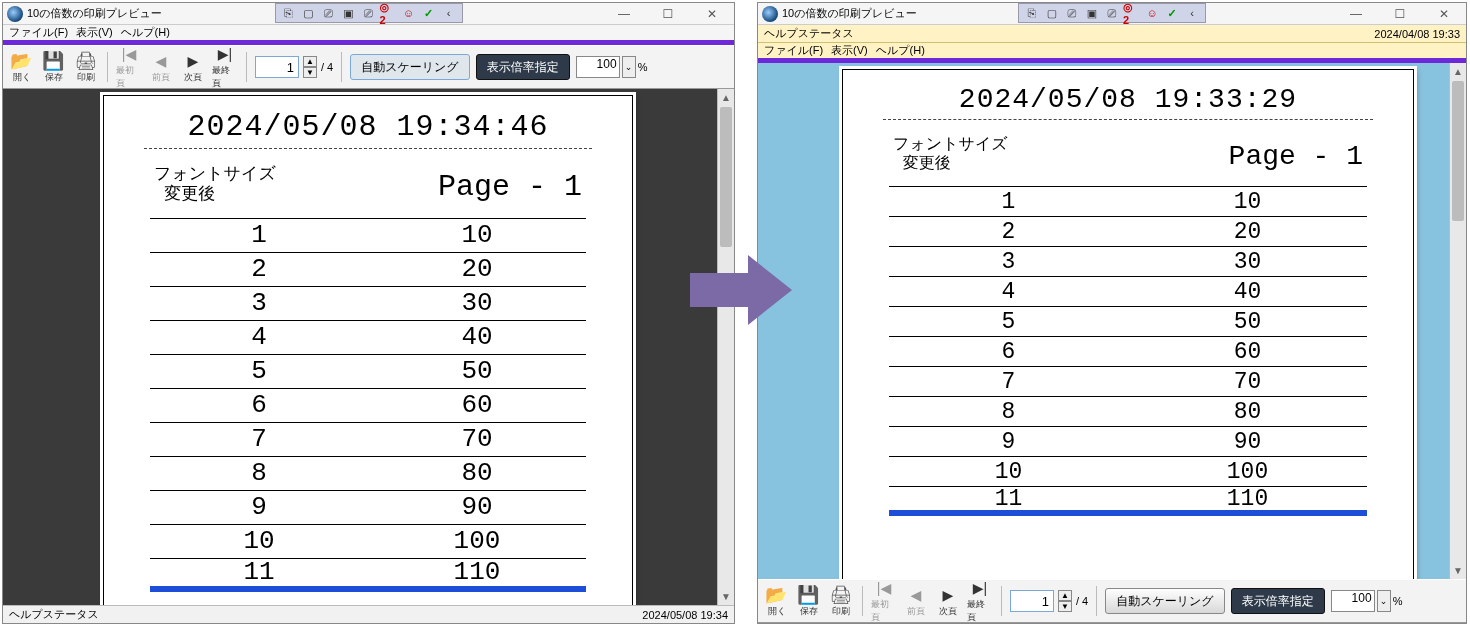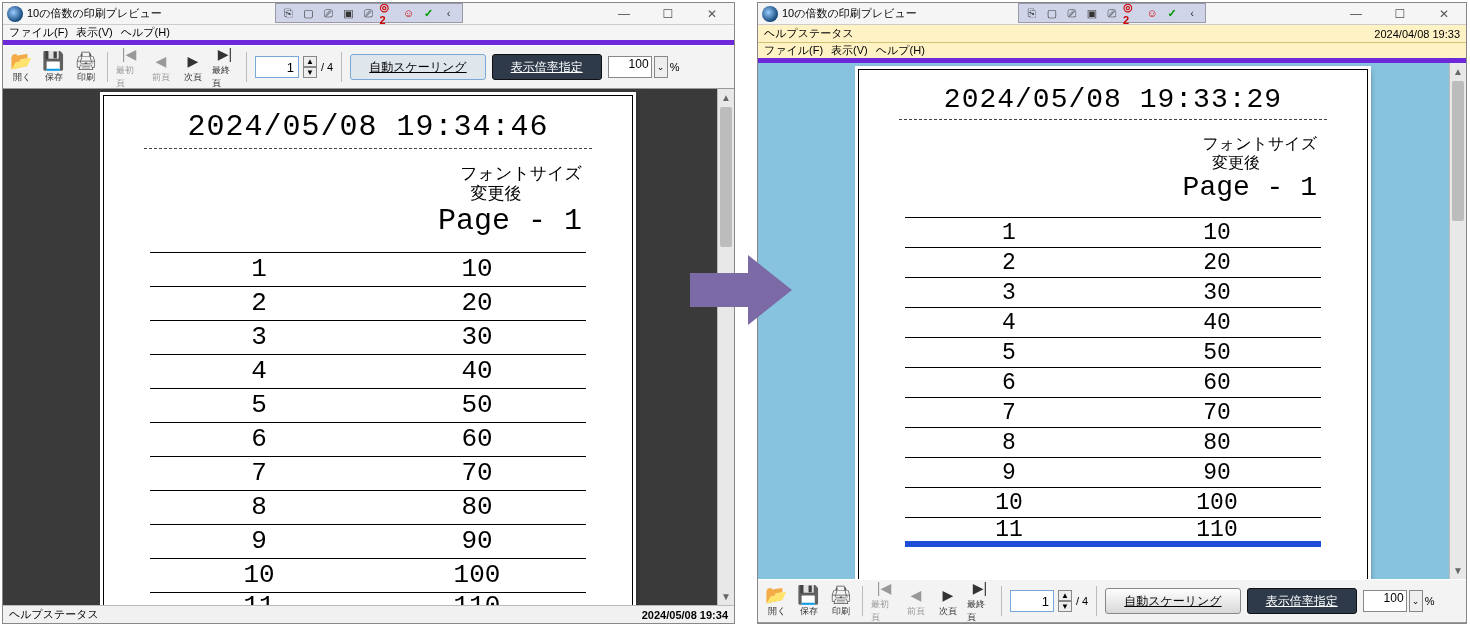--- a/index.html
+++ b/index.html
@@ -93,23 +93,23 @@
     text-align: right; padding-right: 4px; font-size: 13px;
   }
   .spinner {
     display: flex; flex-direction: column;
   }
   .spinner div {
     width: 14px; height: 11px; border: 1px solid #888; background: #eee;
     font-size: 8px; text-align: center; line-height: 9px;
   }
   .btn {
-    height: 26px; padding: 0 18px; border: 1px solid #888; border-radius: 3px;
+    height: 26px; padding: 0 10px; border: 1px solid #888; border-radius: 3px;
     background: linear-gradient(#fefefe,#d8d8d8);
-    font-size: 12px; display: flex; align-items: center; text-decoration: underline;
+    font-size: 12px; display: flex; align-items: center;
   }
   .btn.selected { background: #2e3a4a; color: #fff; border-color: #111; }
   .btn.auto-sel { background: #dfe6ec; border-color: #7aa8d8; }
   .zoom-box { display: flex; align-items: center; gap: 2px; }
   .zoom-sel {
     width: 44px; height: 22px; border: 1px solid #888; background: #fff;
     text-align: right; padding-right: 2px; font-size: 12px;
   }
   .zoom-dd  { width: 14px; height: 22px; border: 1px solid #888; background: #eee;
               font-size: 9px; text-align: center; line-height: 20px; }
@@ -118,32 +118,32 @@
   .preview {
     flex: 1 1 auto; position: relative; overflow: hidden;
   }
   .preview.dark { background: #3a3a3a; }
   .preview.blue { background: #87c3de; }
   .page {
     position: absolute; background: #fff; border: 1px solid #000;
     box-shadow: 0 0 0 3px #fff, 2px 2px 6px rgba(0,0,0,.4);
   }
   .win-left  .page { left: 100px; top: 6px;  width: 530px; height: 582px; }
-  .win-right .page { left: 100px; top: 6px;  width: 510px; height: 524px; }
+  .win-right .page { left: 84px; top: 6px;  width: 572px; height: 524px; }
 
   .page-inner { padding: 14px 40px 0 40px; }
   .page-ts {
     font-family: "MS Gothic","Courier New",monospace;
     font-size: 30px; font-weight: normal; text-align: center;
     letter-spacing: 1px;
     border-bottom: 1px dashed #444; padding-bottom: 4px; margin-bottom: 14px;
   }
   .win-right .page-ts { font-size: 28px; }
   .page-head {
-    display: flex; align-items: flex-end; margin: 0 10px 14px 10px; flex-direction: column;
+    display: flex; align-items: flex-end; margin: 0 10px 14px 10px;
   }
   .fontlabel {
     font-family: "MS Gothic",monospace; font-size: 17px; line-height: 1.2;
     white-space: pre;
   }
   .win-right .fontlabel { font-size: 16px; }
   .pageno {
     margin-left: auto;
     font-family: "MS Gothic","Courier New",monospace;
     font-size: 30px;
@@ -173,21 +173,21 @@
     font-size: 10px; color: #666; line-height: 17px;
   }
   .vscroll .arr.top { top: 0; }
   .vscroll .arr.bot { bottom: 0; }
 
   
   .statusbar {
     height: 18px; background: #f1f1f1; border-top: 1px solid #bbb;
     display: flex; align-items: center; padding: 0 6px; font-size: 11px;
   }
-  .statusbar .right { margin-left: auto; font-weight: bold; }
+  .statusbar .right { margin-left: auto; }
 
   
   .big-arrow {
     position: absolute; left: 690px; top: 255px;
     width: 110px; height: 70px; z-index: 50;
   }
   .big-arrow .shaft {
     position: absolute; left: 0; top: 18px; width: 60px; height: 34px;
     background: #7b6aa6;
   }

